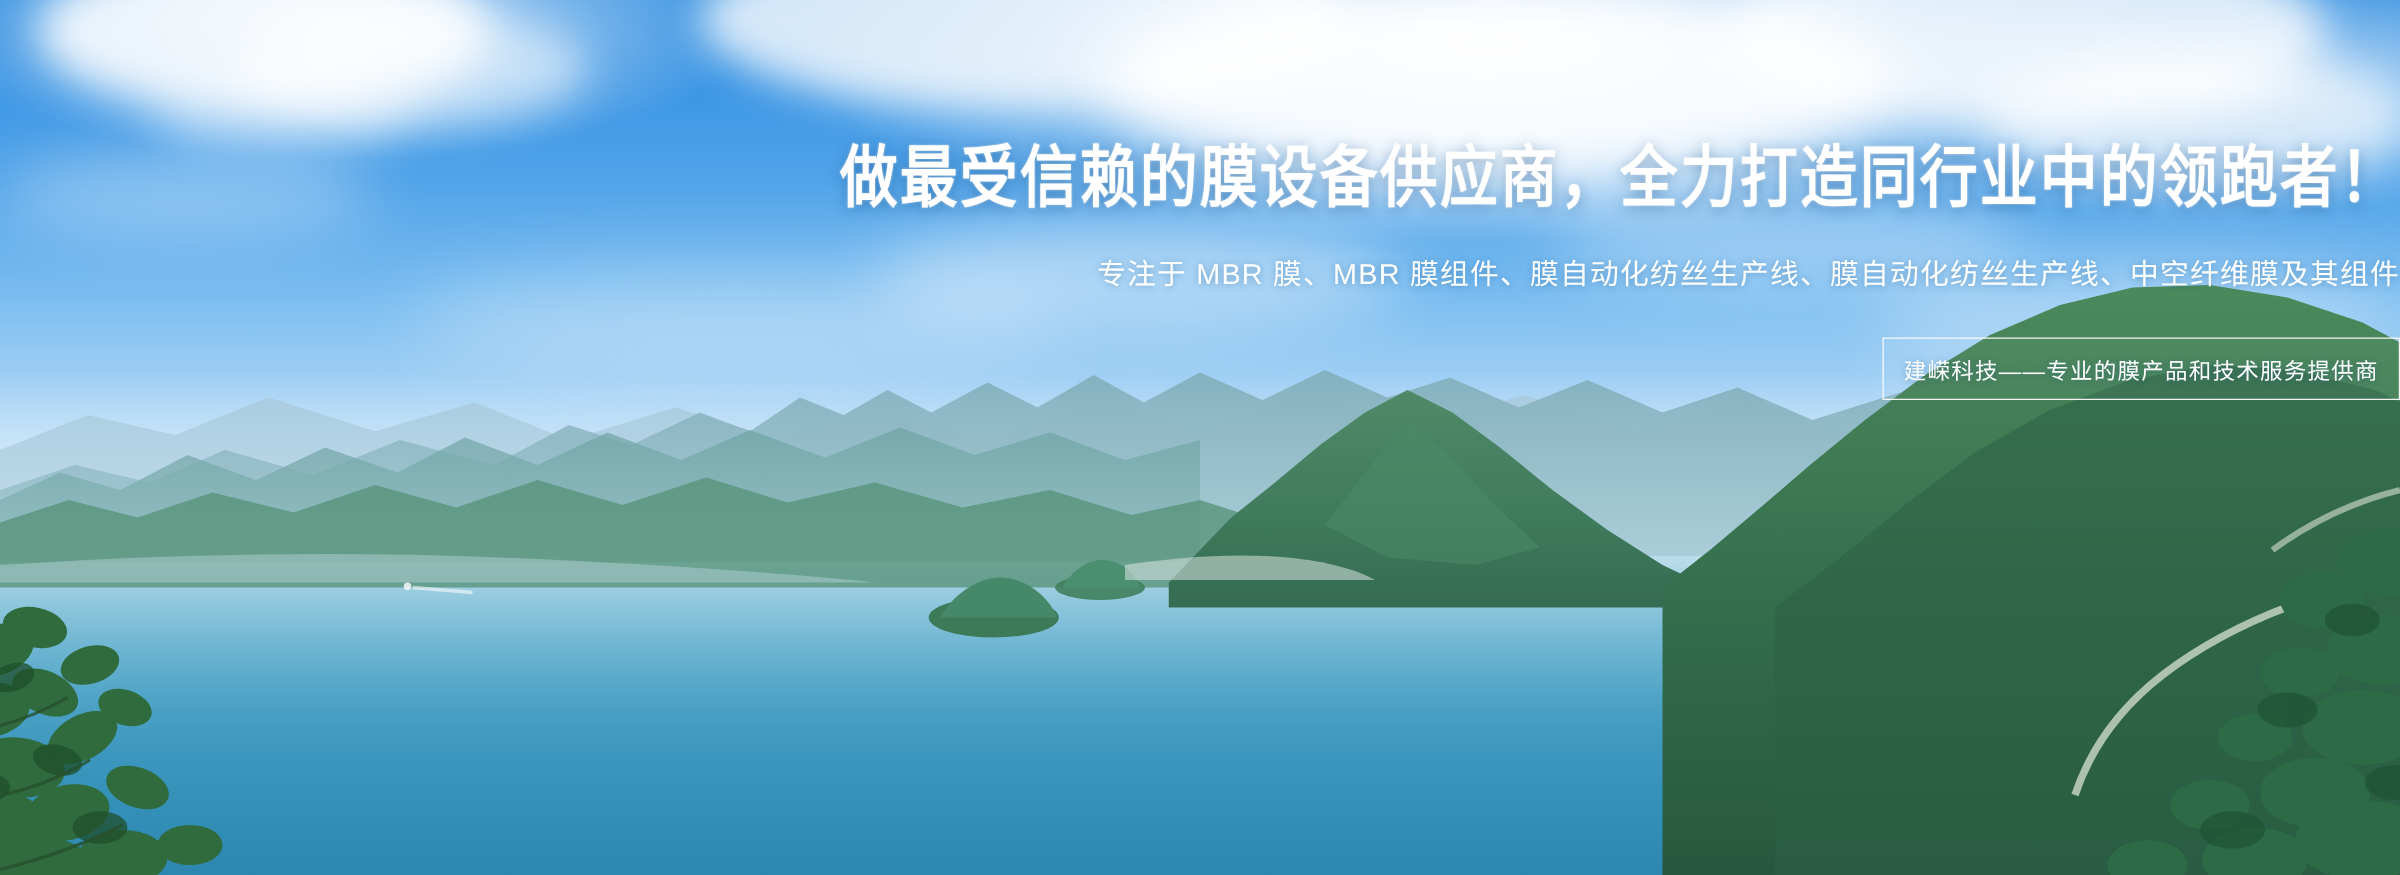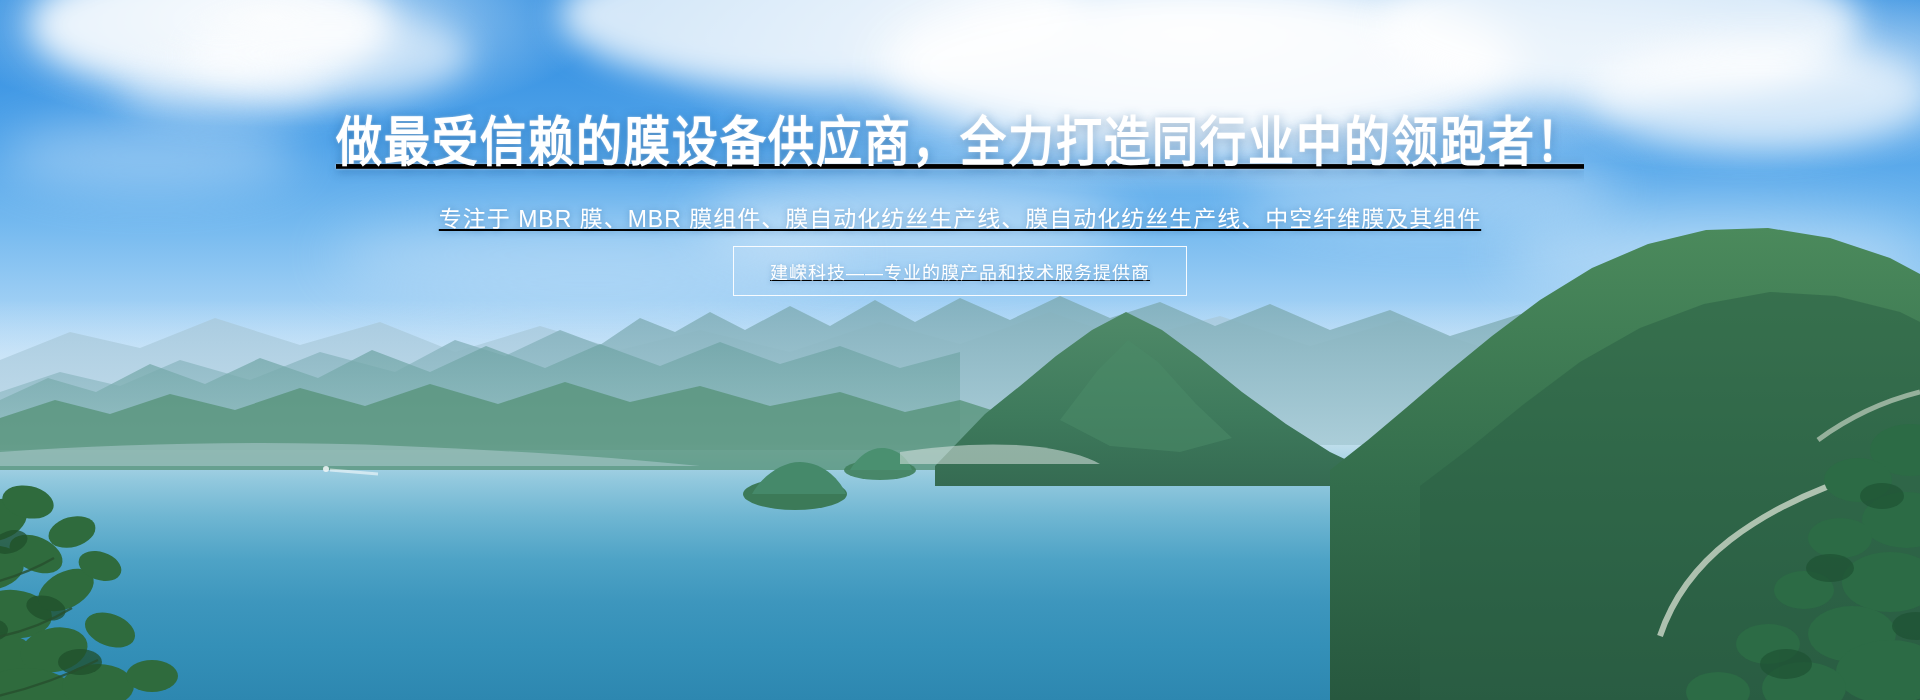--- a/index.html
+++ b/index.html
@@ -65,23 +65,22 @@
   }
 
   
   .foliage { position:absolute; }
   .foliage-left  { left:-20px; bottom:-10px; width:240px; height:230px; }
   .foliage-right { right:-10px; bottom:-10px; width:340px; height:300px; }
 
   
   .copy {
     position:absolute; left:0; top:0; width:1920px; height:700px;
-    display:flex; flex-direction:column; align-items:center;
+    display:flex; flex-direction:column; align-items:flex-end;
     pointer-events:none;
-    text-decoration:underline;
   }
   .headline {
     margin-top:98px;
     font-size:46px;
     font-weight:bold;
     letter-spacing:2px;
     color:#ffffff;
     white-space:nowrap;
     transform:scaleY(1.18);
     transform-origin:top center;
@@ -90,23 +89,23 @@
   }
   .subhead {
     margin-top:36px;
     font-size:23px;
     color:#ffffff;
     letter-spacing:1px;
     white-space:nowrap;
     text-shadow:0 1px 6px rgba(20,80,140,.40);
   }
   .tagline-box {
-    margin-top:12px;
+    margin-top:36px;
     border:1px solid rgba(255,255,255,.92);
-    padding:11px 36px;
+    padding:11px 16px;
     color:#ffffff;
     font-size:18px;
     letter-spacing:1px;
     white-space:nowrap;
     background:rgba(255,255,255,0.04);
     text-shadow:0 1px 5px rgba(20,80,140,.35);
     pointer-events:auto;
     cursor:pointer;
   }
 </style>

